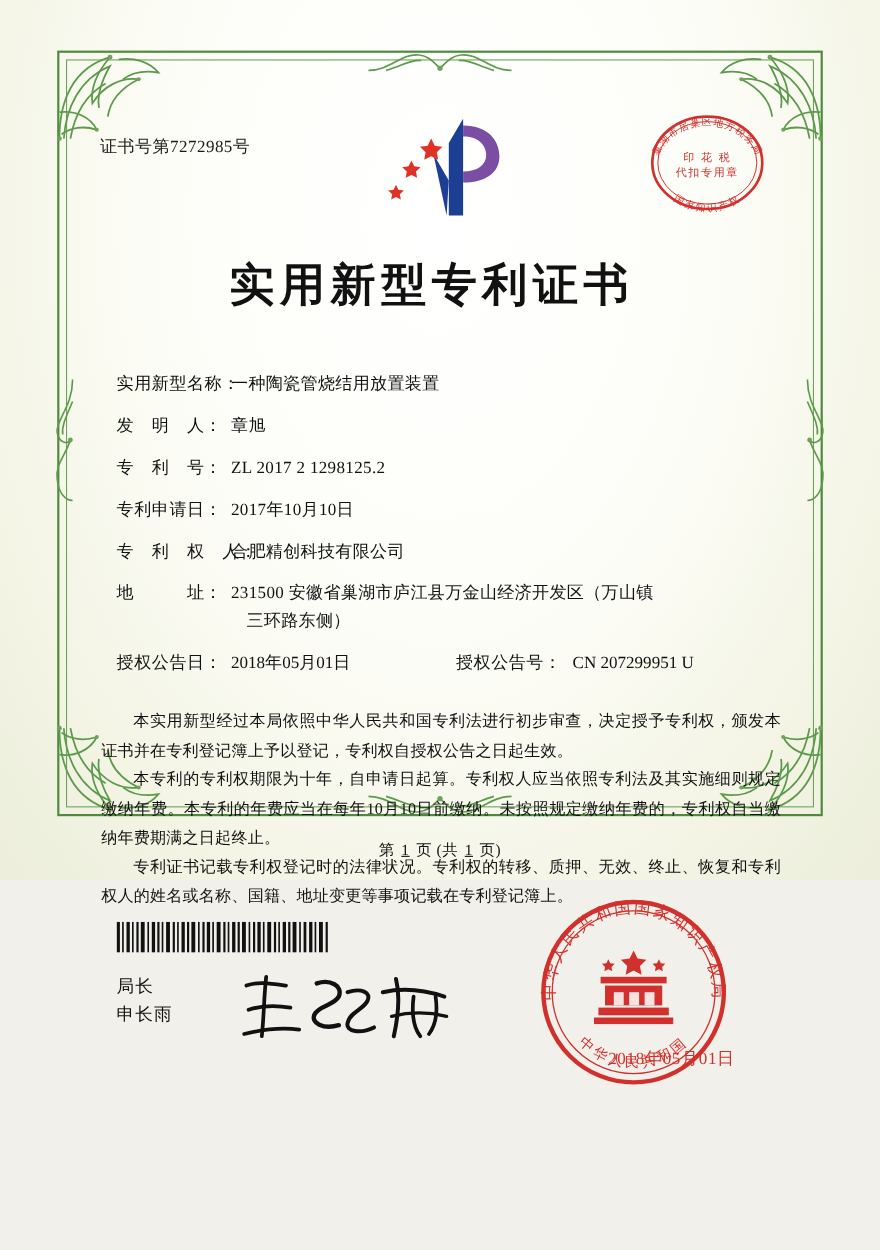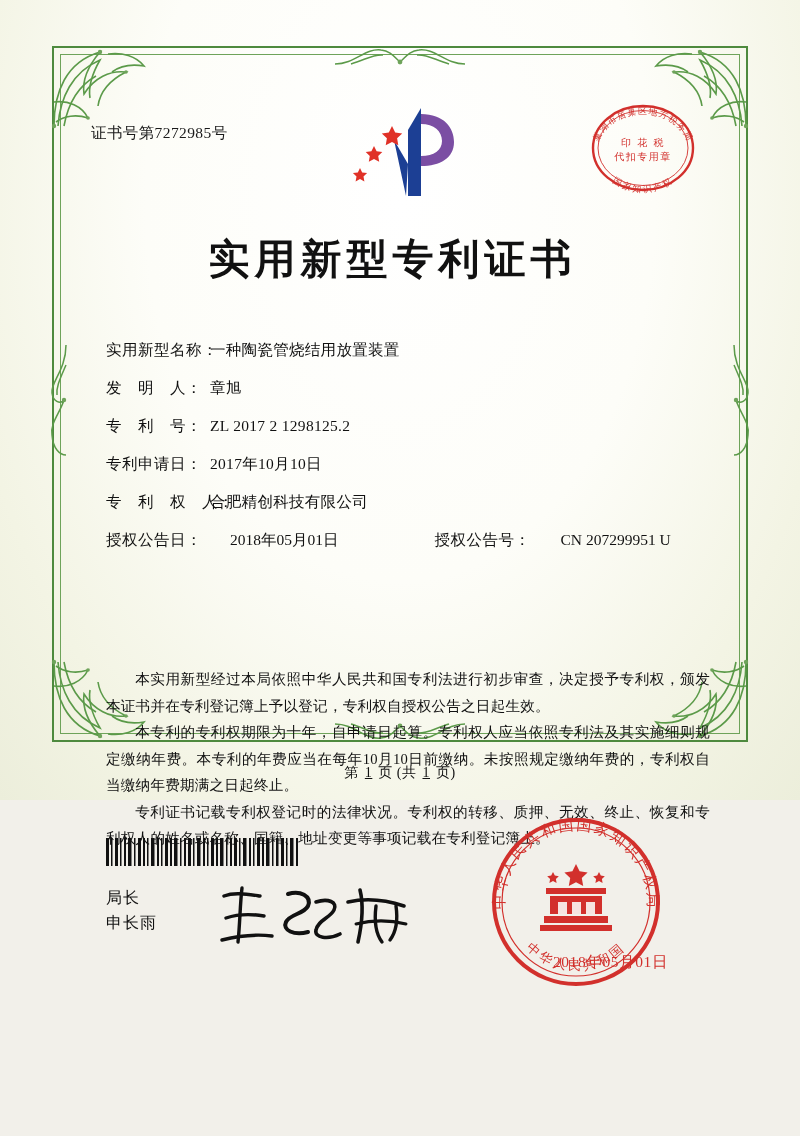--- a/index.html
+++ b/index.html
@@ -151,41 +151,39 @@
   }
 
   .field-row2 {
     display: flex;
     align-items: flex-start;
     margin-bottom: 4px;
   }
   .field-row2 .half {
     display: flex;
     align-items: flex-start;
-    gap: 20px;
   }
   .field-row2 .half.right { margin-left: 96px; justify-content: flex-end; }
   .field-row2 .lab {
     width: 104px;
     flex: 0 0 104px;
     white-space: nowrap;
     letter-spacing: 0.5px;
   }
   .field-row2 .lab.auto { width: auto; flex: none; margin-right: 10px; }
 
   .body-text {
     position: absolute;
-    left: 18px;
+    left: 4px;
     right: 2px;
     top: 553px;
     font-size: 14.6px;
     line-height: 1.82;
     text-align: justify;
     letter-spacing: 0.2px;
-    margin-top: 23px;
   }
   .body-text p {
     margin: 0 0 0 0;
     text-indent: 2em;
   }
 
   
   .barcode {
     position: absolute;
     left: 18px;
@@ -418,20 +416,27 @@
       <div class="field">
         <span class="lab">专利申请日：</span>
         <span class="val">2017年10月10日</span>
       </div>
 
       <div class="field">
         <span class="lab">专　利　权　人：</span>
         <span class="val">合肥精创科技有限公司</span>
       </div>
 
+      <div class="field">
+        <span class="lab">地　　　址：</span>
+        <span class="val">
+          <span>231500 安徽省巢湖市庐江县万金山经济开发区（万山镇</span>
+          <span class="addr2">三环路东侧）</span>
+        </span>
+      </div>
 
       <div class="field-row2">
         <span class="half">
           <span class="lab">授权公告日：</span>
           <span>2018年05月01日</span>
         </span>
         <span class="half right">
           <span class="lab auto">授权公告号：</span>
           <span>CN 207299951 U</span>
         </span>

